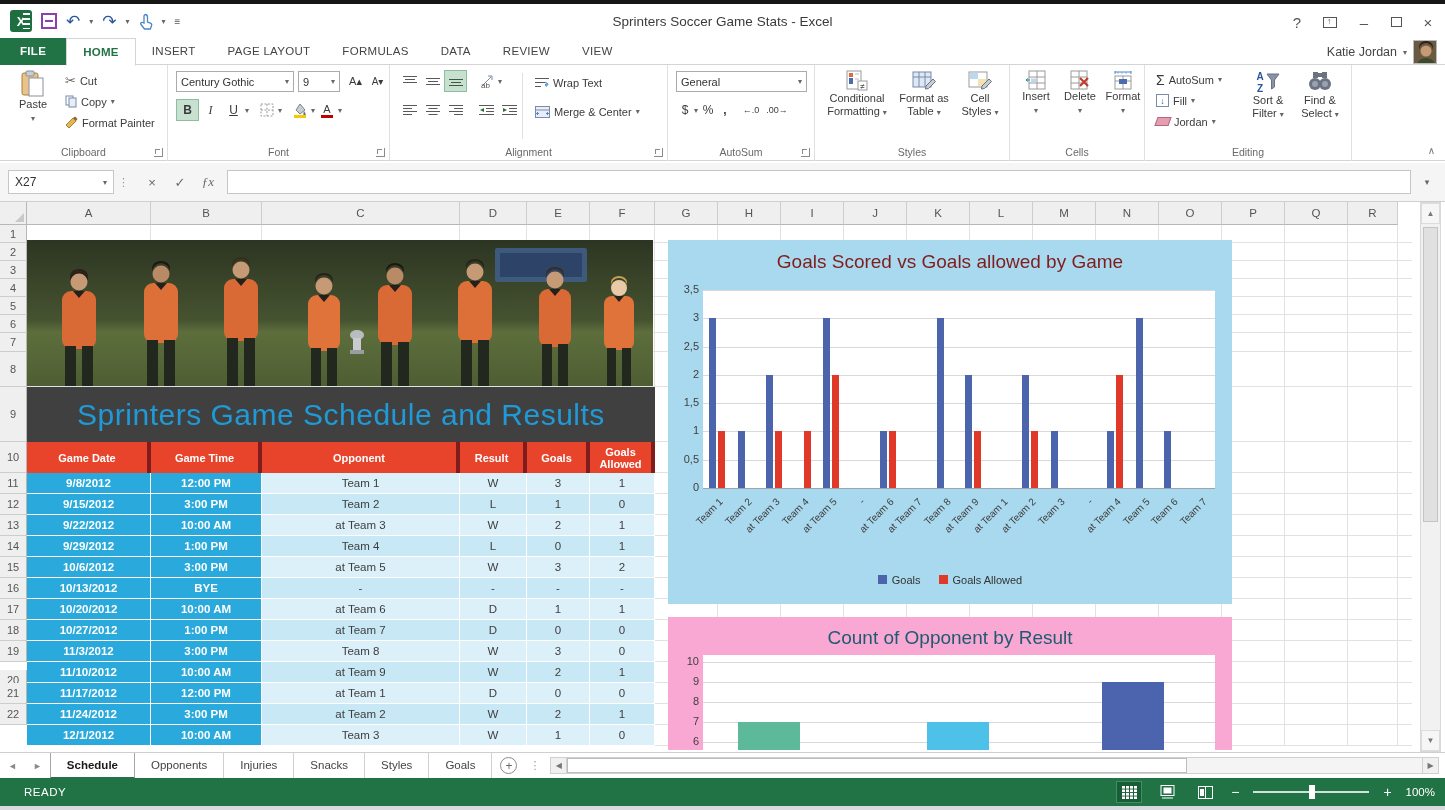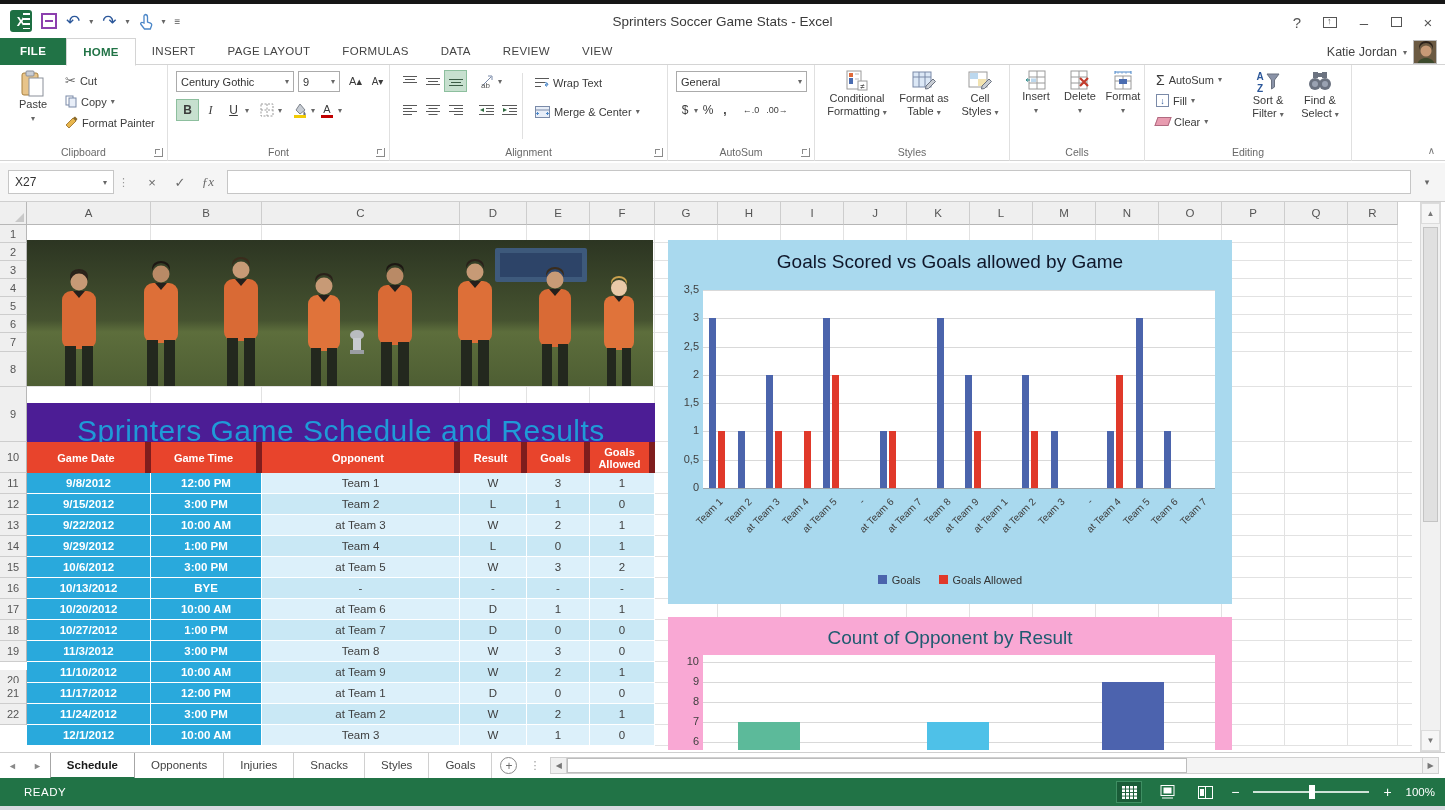--- a/index.html
+++ b/index.html
@@ -53,25 +53,25 @@
 
 #grid{position:absolute;left:0;top:202px;width:1445px;height:550px;background:#fff;overflow:hidden}
 #corner{position:absolute;left:0;top:0;width:27px;height:23px;background:#efefef;border-right:1px solid #b7b7b7;border-bottom:1px solid #b7b7b7}
 #corner:after{content:"";position:absolute;right:2px;bottom:2px;border-left:9px solid transparent;border-bottom:9px solid #c9c9c9}
 .colh{position:absolute;top:0;height:23px;background:#efefef;border-right:1px solid #cdcdcd;border-bottom:1px solid #b7b7b7;text-align:center;line-height:23px;font-size:11.5px;color:#555}
 .rowh{position:absolute;left:0;width:27px;background:#efefef;border-right:1px solid #b7b7b7;border-bottom:1px solid #cdcdcd;text-align:center;font-size:11px;color:#555;display:flex;align-items:center;justify-content:center}
 #cells{position:absolute;left:27px;top:23px;width:1385px;height:527px;overflow:hidden;background:#fff}
 .gvl{position:absolute;top:0;width:1px;height:521px;background:#e2e2e2}
 .ghl{position:absolute;left:0;height:1px;width:1385px;background:#e2e2e2}
 #photo{position:absolute;left:0;top:15px;width:626px;height:146px}
-#ptitle{position:absolute;left:0;top:178px;width:628px;height:55px;background:#4c1d95;text-align:center;font-size:30px;line-height:55px;letter-spacing:.5px}
+#ptitle{position:absolute;left:0;top:162px;width:628px;height:55px;background:#404040;text-align:center;font-size:30px;line-height:55px;letter-spacing:.5px}
 #table{position:absolute;left:0;top:217px;width:628px}
 .trow{display:flex}
 .tc{height:21px;font-size:11.5px;display:flex;align-items:center;justify-content:center;border-right:1px solid #fff;border-bottom:1px solid #fff}
-.th{height:31px;font-size:11px;font-weight:bold;color:#fff;display:flex;align-items:center;justify-content:center;text-align:center;border-right:6px solid #7f1d1d;line-height:12px}
+.th{height:31px;font-size:11px;font-weight:bold;color:#fff;display:flex;align-items:center;justify-content:center;text-align:center;border-right:4px solid #7f1d1d;line-height:12px}
 
 .chartbox{position:absolute;left:641px;width:564px;overflow:hidden}
 .ctitle{position:absolute;left:0;right:0;text-align:center;font-size:19px}
 .cplot{position:absolute;background:#fff}
 .cgrid{position:absolute;height:1px;background:#d9d9d9}
 .cylab{position:absolute;width:28px;text-align:right;font-size:11px;color:#404040}
 .cbar{position:absolute}
 .cxlab{position:absolute;width:80px;text-align:right;font-size:10px;color:#404040;transform:rotate(-45deg);transform-origin:100% 0}
 .clegend{position:absolute;left:0;right:0;display:flex;justify-content:center;gap:18px;font-size:11px;color:#333;align-items:center}
 .lsw{width:9px;height:9px;display:inline-block;margin-right:5px}
@@ -452,21 +452,21 @@
         <span>AutoSum</span>
         <span class="dd">▾</span>
       </div>
       <div class="sbtn">
         <span style="width:13px;height:13px;border:1px solid #7a8aa8;display:inline-flex;align-items:center;justify-content:center;font-size:9px;color:#2b579a">↓</span>
         <span>Fill</span>
         <span class="dd">▾</span>
       </div>
       <div class="sbtn">
         <span style="width:14px;height:9px;background:#e89cb0;border:1px solid #b06a80;transform:skewX(-20deg);display:inline-block"></span>
-        <span>Clear</span>
+        <span>Jordan</span>
         <span class="dd">▾</span>
       </div>
     </div>
     <div class="bigbtn" style="left:98px;width:50px">
       <svg width="26" height="24" viewBox="0 0 26 24" style="margin:0 auto">
           <text x="5" y="10" text-anchor="middle" font-size="10" fill="#2b579a" font-weight="bold">A</text>
           <text x="5" y="22" text-anchor="middle" font-size="10" fill="#2b579a" font-weight="bold">Z</text>
           <path d="M12 4 h12 l-4.5 6 v7 l-3 2 v-9 z" fill="#8a93a8" stroke="#6b7280"></path>
         </svg>
       <div class="lbl"><span>Sort &amp;</span><br><span>Filter</span> <span class="dd">▾</span></div>
@@ -796,21 +796,21 @@
           <div class="tc" style="width: 124px; background: rgb(41, 169, 220); color: rgb(255, 255, 255); font-weight: 600;">12/1/2012</div>
           <div class="tc" style="width: 111px; background: rgb(41, 169, 220); color: rgb(255, 255, 255); font-weight: 600;">10:00 AM</div>
           <div class="tc" style="width: 198px; background: rgb(220, 240, 250); color: rgb(61, 61, 61);">Team 3</div>
           <div class="tc" style="width: 67px; background: rgb(220, 240, 250); color: rgb(61, 61, 61);">W</div>
           <div class="tc" style="width: 63px; background: rgb(220, 240, 250); color: rgb(61, 61, 61);">1</div>
           <div class="tc" style="width: 65px; background: rgb(220, 240, 250); color: rgb(61, 61, 61);">0</div>
         </div>
       </div>
 
     <div class="chartbox" id="chart1" style="top: 15px; height: 364px; background: rgb(169, 217, 238);">
-        <div class="ctitle" style="top: 11px; color: #0f172a;">Goals Scored vs Goals allowed by Game</div>
+        <div class="ctitle" style="top: 11px; color: #7f1d1d;">Goals Scored vs Goals allowed by Game</div>
         <div class="cplot" style="left: 35px; top: 50px; width: 512px; height: 198px;"></div>
         <div class="cgrid" style="left: 35px; top: 248px; width: 512px; background: rgb(154, 165, 173);"></div>
         <div class="cylab" style="left: 3px; top: 241px;">0</div>
         <div class="cgrid" style="left: 35px; top: 220px; width: 512px;"></div>
         <div class="cylab" style="left: 3px; top: 213px;">0,5</div>
         <div class="cgrid" style="left: 35px; top: 191px; width: 512px;"></div>
         <div class="cylab" style="left: 3px; top: 184px;">1</div>
         <div class="cgrid" style="left: 35px; top: 163px; width: 512px;"></div>
         <div class="cylab" style="left: 3px; top: 156px;">1,5</div>
         <div class="cgrid" style="left: 35px; top: 135px; width: 512px;"></div>

